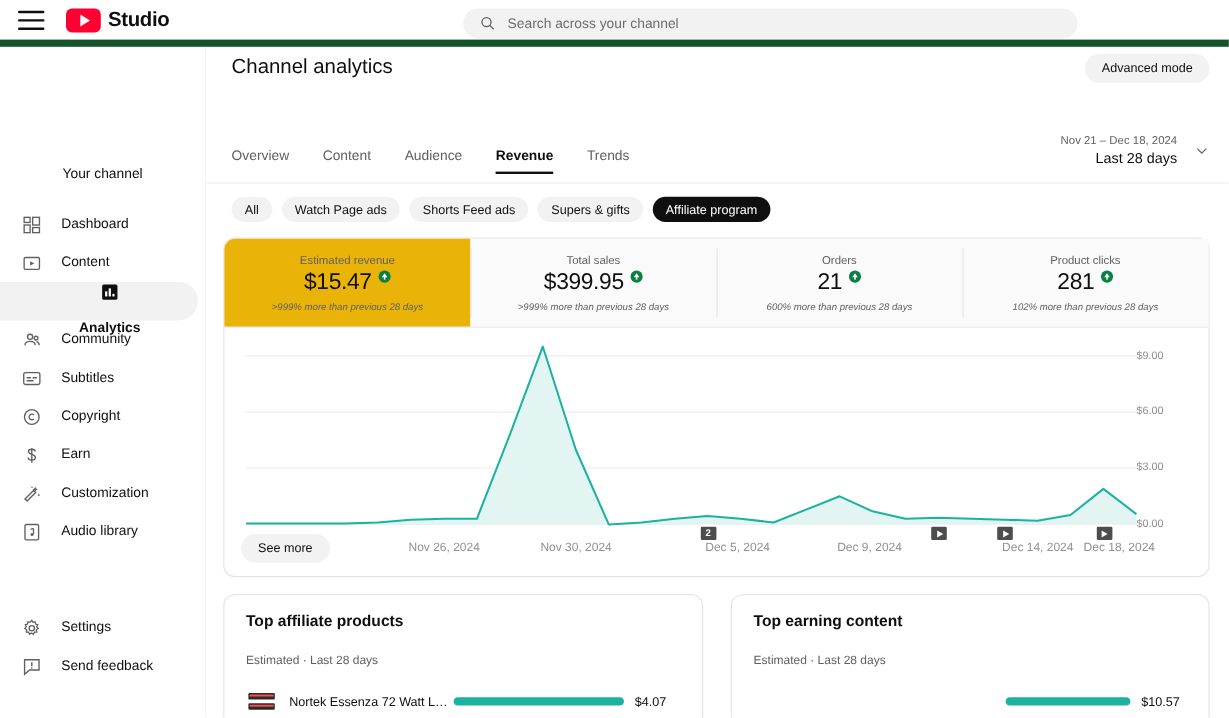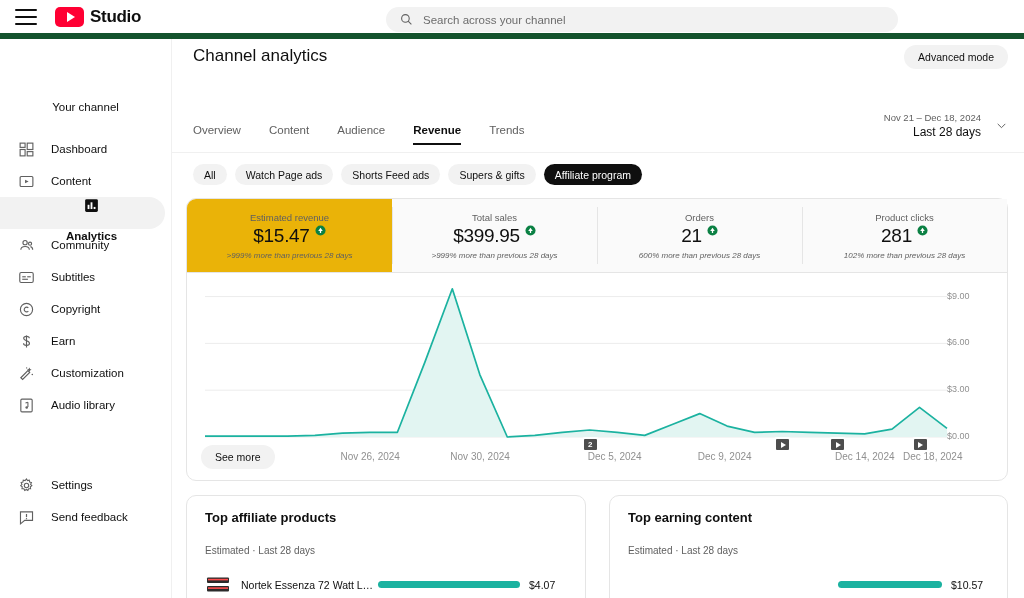--- a/index.html
+++ b/index.html
@@ -52,21 +52,21 @@
 
   
   .sidebar {
     position: absolute; left: 0; top: 39px;
     width: 172px; height: 559px;
     background: #fff;
     border-right: 1px solid #f0f0f0;
   }
   .channel-label {
     text-align: center; font-size: 11.5px; color: #0f0f0f;
-    margin-top: 62px; margin-bottom: 20px;
+    margin-top: 100px; margin-bottom: 20px;
   }
   .navitem {
     display: flex; align-items: center;
     height: 32px; margin: 0 6px 0 0;
     padding-left: 18px;
     border-radius: 0 16px 16px 0;
     cursor: pointer;
     gap: 16px;
   }
   .navitem.active { background: #f2f2f2; flex-direction: column; }

